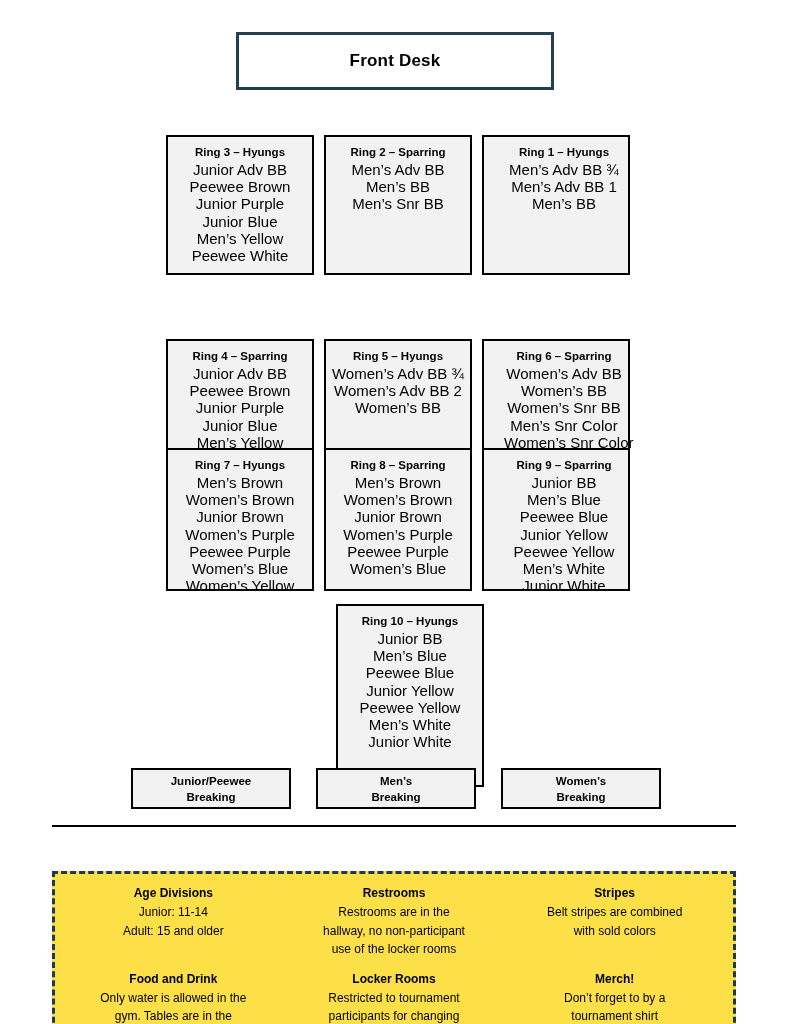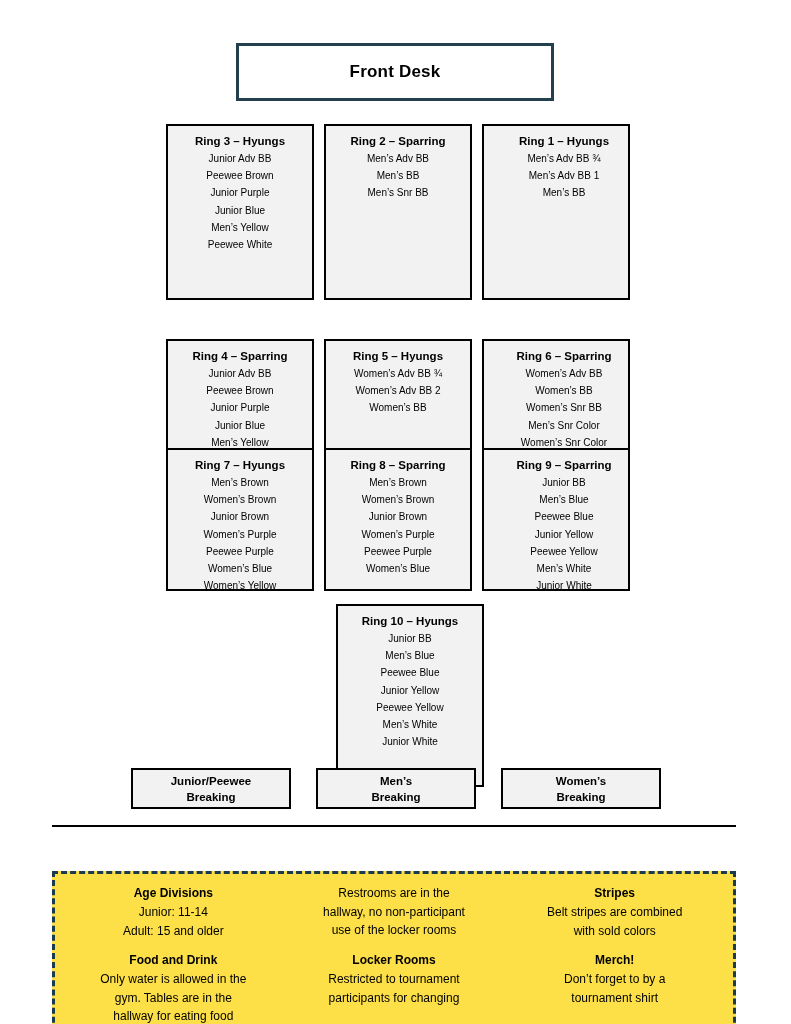--- a/index.html
+++ b/index.html
@@ -19,21 +19,21 @@
     height: 1024px;
     margin: 0 auto;
     background: #ffffff;
     overflow: hidden;
   }
 
   
   .front-desk {
     position: absolute;
     left: 236px;
-    top: 43px;
+    top: 32px;
     width: 318px;
     height: 58px;
     border: 3px solid #24404f;
     background: #ffffff;
     box-sizing: border-box;
     display: flex;
     align-items: center;
     justify-content: center;
   }
   .front-desk-label {
@@ -57,30 +57,30 @@
     font-weight: bold;
     line-height: 17px;
     white-space: nowrap;
   }
   .ring-list {
     list-style: none;
     margin: 0;
     padding: 0;
   }
   .ring-list li {
-    font-size: 10px;
+    font-size: 15px;
     line-height: 17.2px;
     white-space: nowrap;
   }
 
   
   .col-1 { left: 166px; }
   .col-2 { left: 324px; }
   .col-3 { left: 482px; padding-left: 20px; }
-  .row-1 { top: 124px; height: 176px; }
+  .row-1 { top: 135px; height: 140px; }
   .row-2 { top: 291px; height: 142px; margin-top: 48px; }
   .row-3 { top: 448px; height: 143px; }
   .row-4 { top: 604px; height: 183px; margin-left: 12px; }
 
   
   .breaking-box {
     position: absolute;
     top: 768px;
     width: 160px;
     height: 41px;
@@ -284,20 +284,21 @@
   <div class="info-box">
     <div class="info-grid">
 
       <div class="info-cell">
         <div class="info-head">Age Divisions</div>
         <div class="info-body">Junior: 11-14</div>
         <div class="info-body">Adult: 15 and older</div>
       </div>
 
       <div class="info-cell">
+        <div class="info-head">Restrooms</div>
         <div class="info-body">Restrooms are in the</div>
         <div class="info-body">hallway, no non-participant</div>
         <div class="info-body">use of the locker rooms</div>
       </div>
 
       <div class="info-cell">
         <div class="info-head">Stripes</div>
         <div class="info-body">Belt stripes are combined</div>
         <div class="info-body">with sold colors</div>
       </div>

